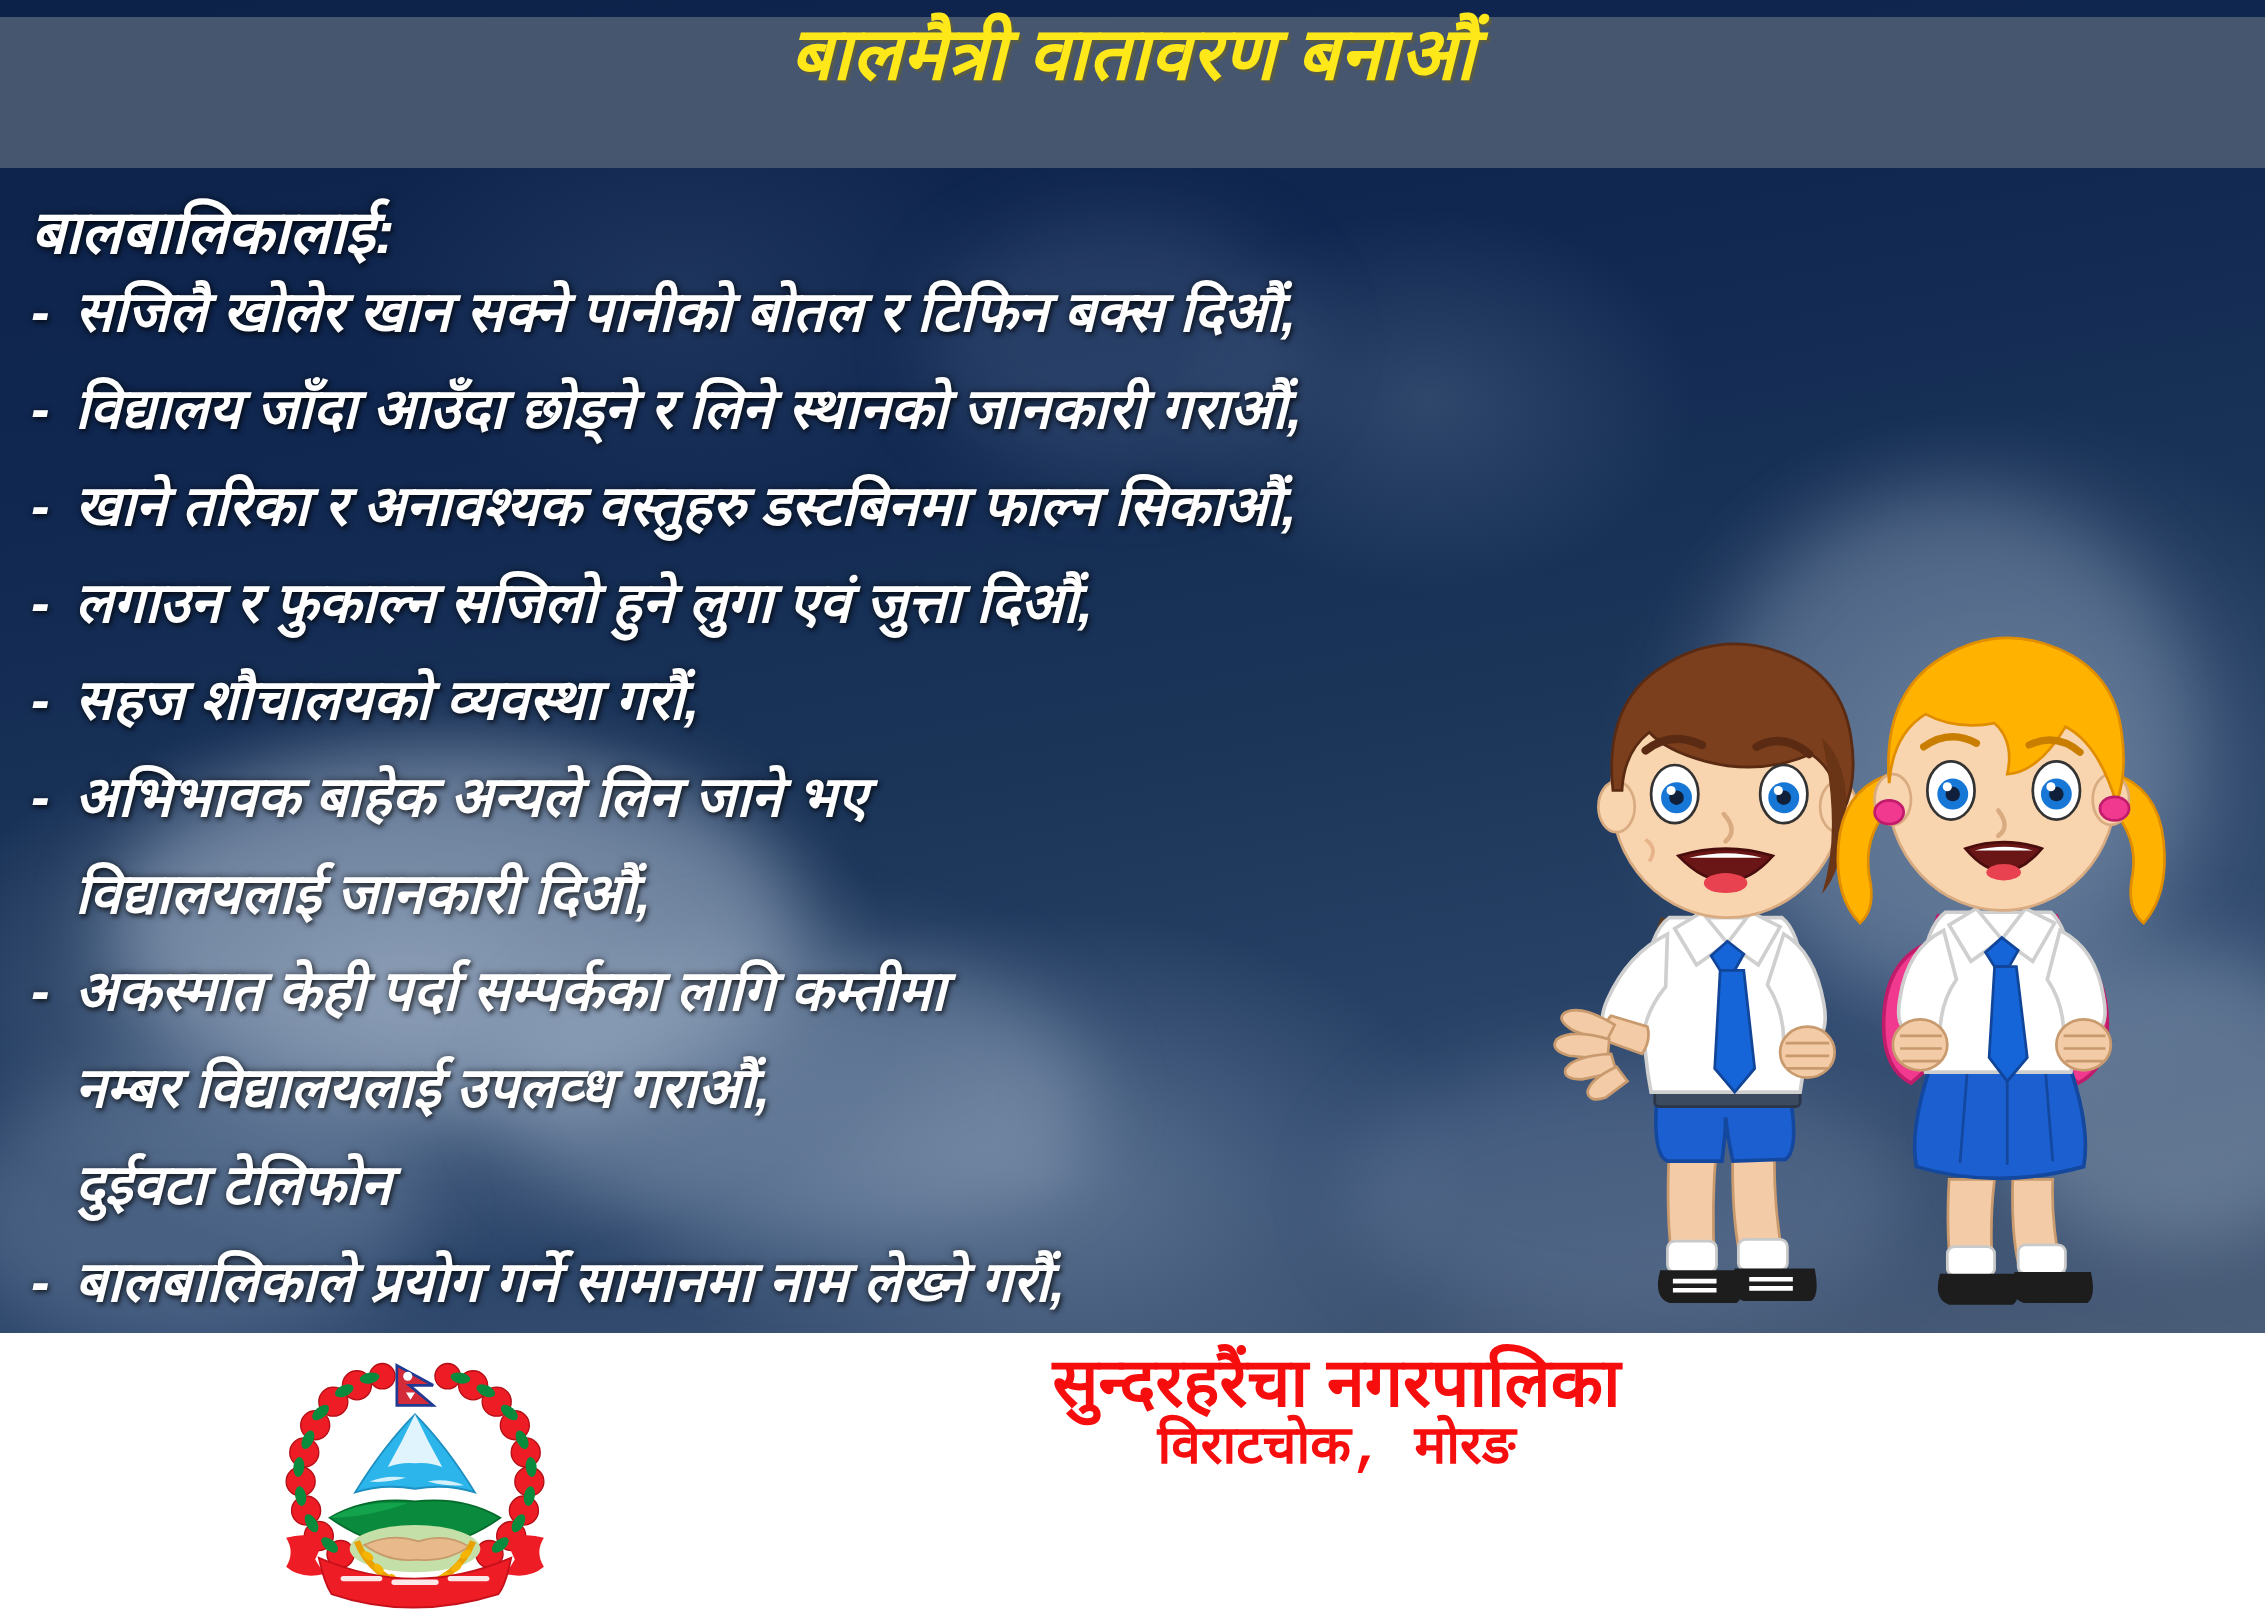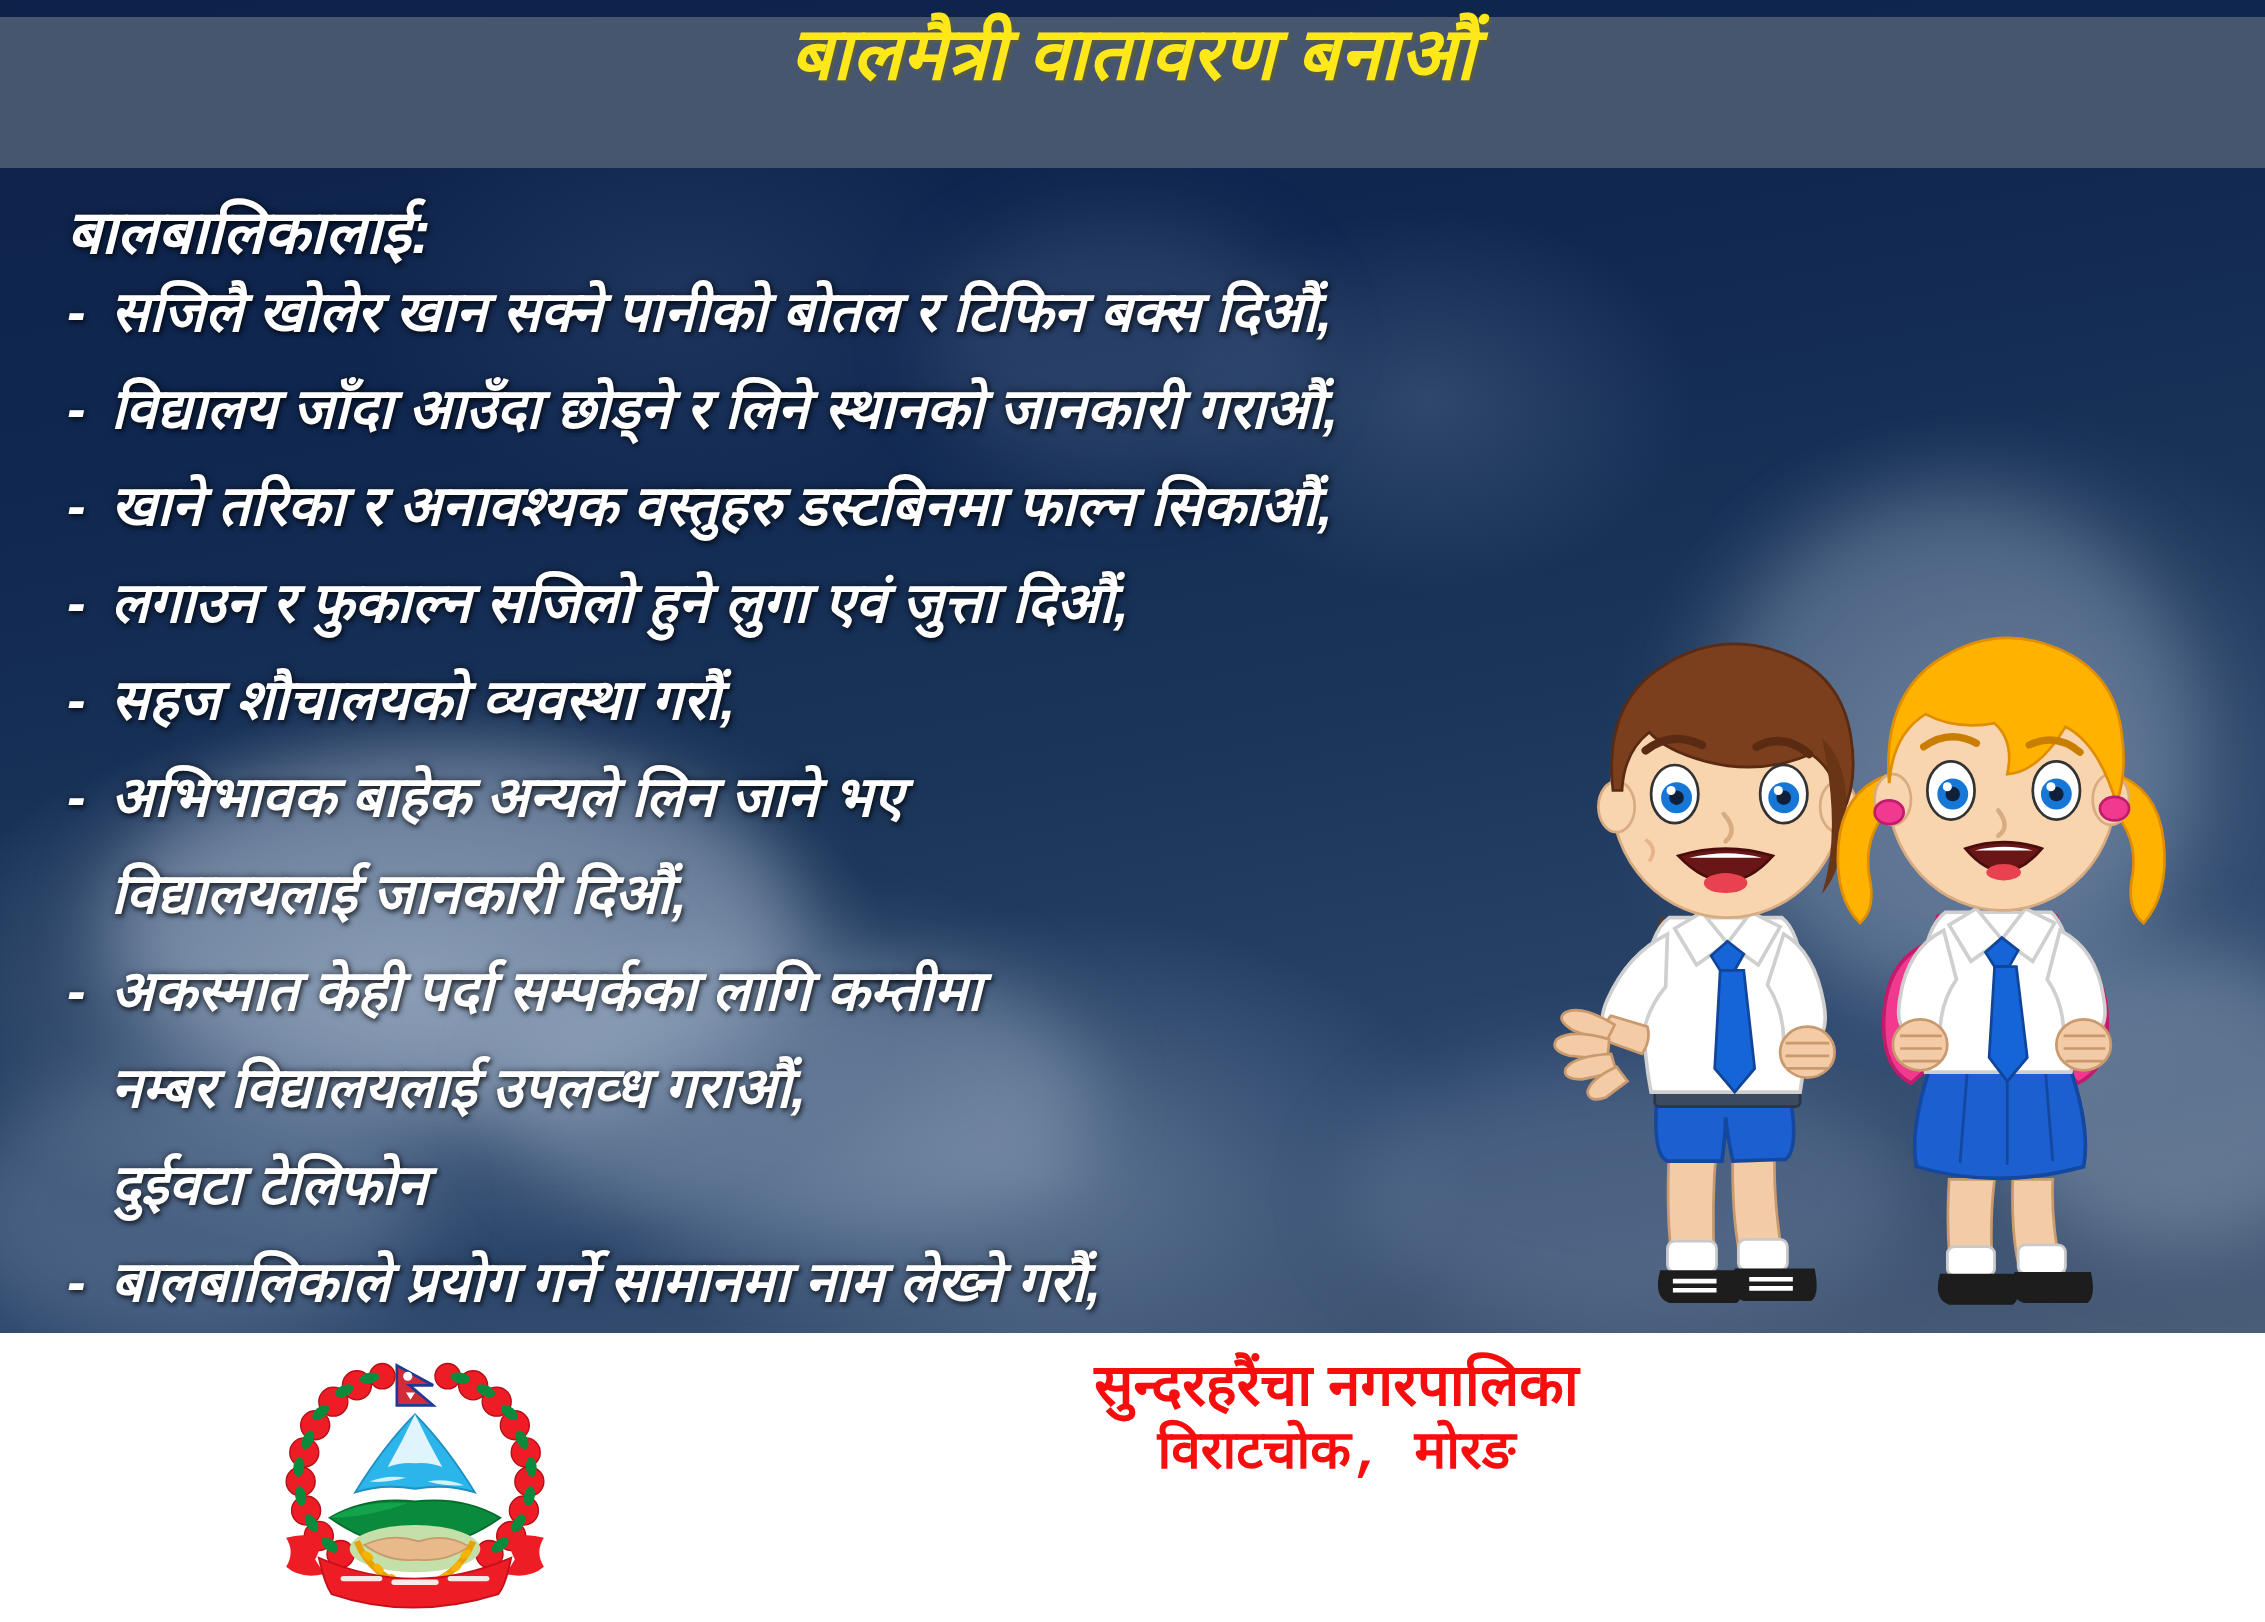--- a/index.html
+++ b/index.html
@@ -72,21 +72,20 @@
     text-shadow: 2.7px 2.7px 0 rgba(120,100,0,0.35);
     white-space: nowrap;
   }
 
   
   .body-text {
     position: absolute;
     left: 31px;
     top: 202px;
     width: 1600px;
-    margin-left: 36px;
   }
   .intro-line {
     font-size: 60px;
     font-weight: 700;
     font-style: italic;
     color: #ffffff;
     line-height: 1.02;
     margin: 0 0 20px 0;
     text-shadow: 0 0 7.3px rgba(0,0,0,0.55), 1.8px 2.7px 4.5px rgba(0,0,0,0.5);
     white-space: nowrap;
@@ -147,25 +146,25 @@
     height: 265px;
   }
   .footer-text {
     position: absolute;
     left: 691px;
     top: 12.7px;
     width: 1291px;
     text-align: center;
   }
   .org-name {
-    font-size: 58px;
+    font-size: 68px;
     font-weight: 700;
     color: #f60d0d;
     line-height: 1.08;
-    margin: 8px;
+    margin: 0;
     white-space: nowrap;
   }
   .org-sub {
     font-size: 53px;
     font-weight: 700;
     color: #f60d0d;
     line-height: 1.16;
     margin: 3.6px 0 0 0;
     white-space: nowrap;
   }

